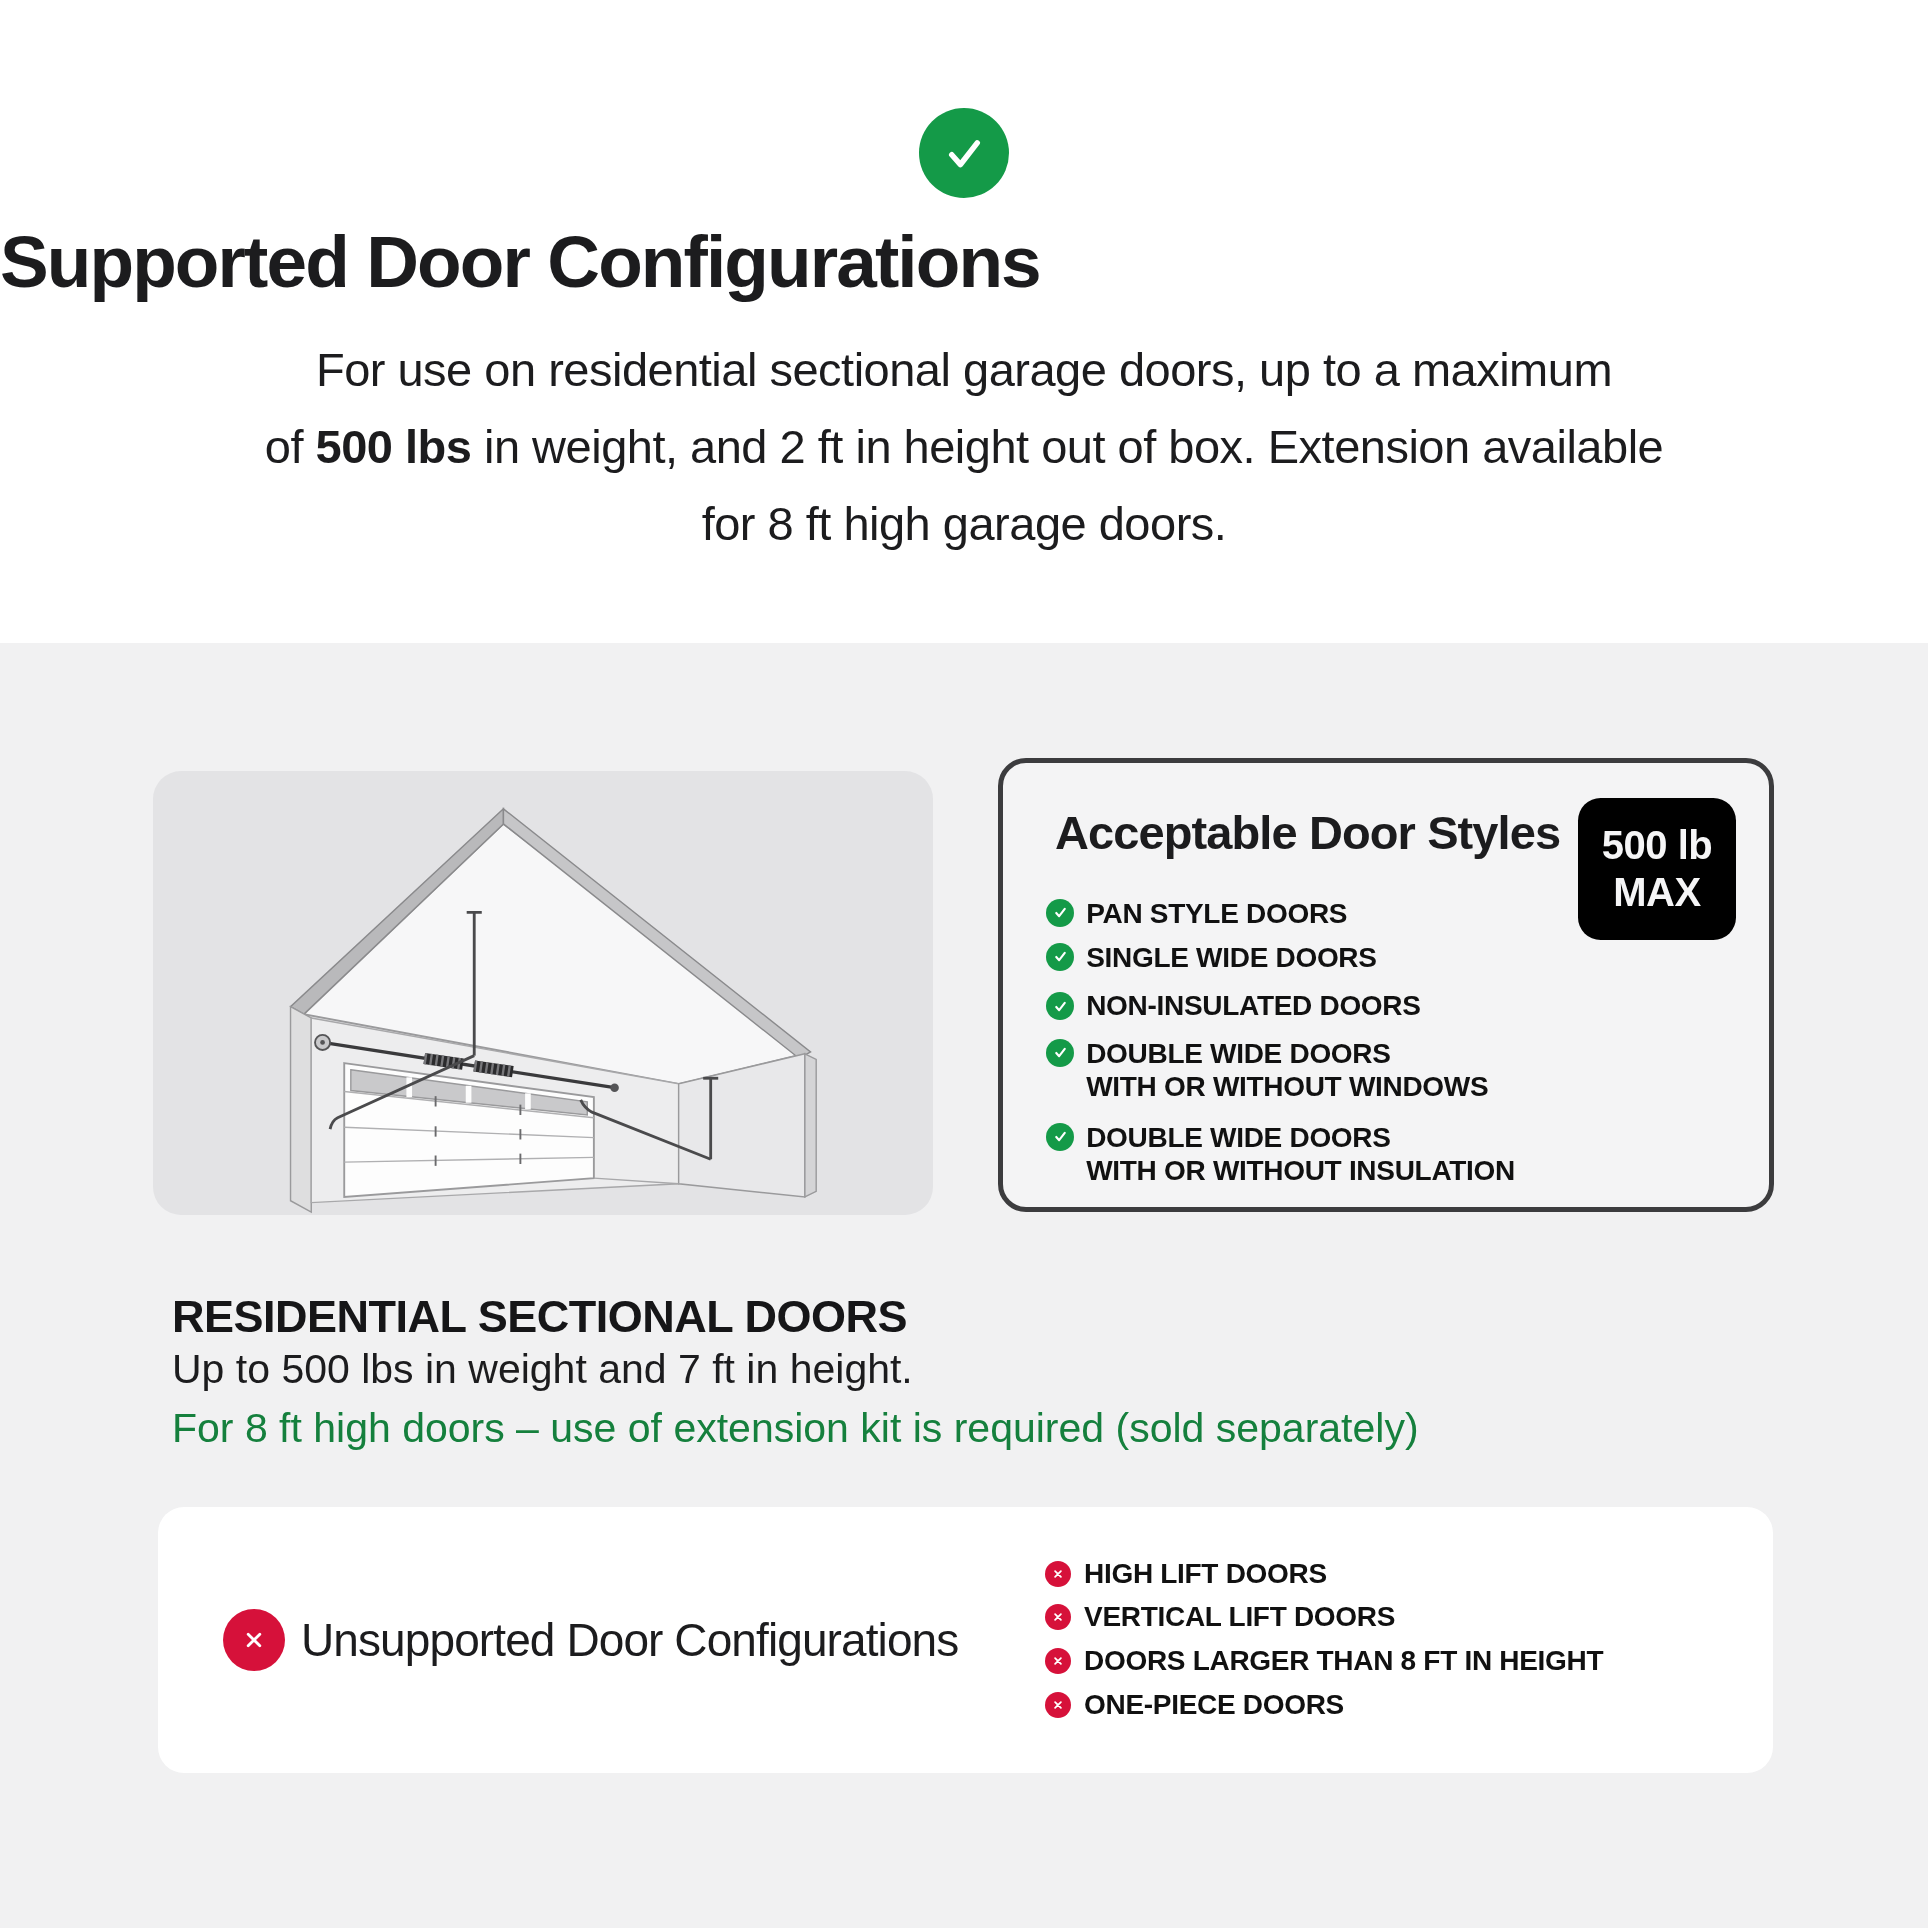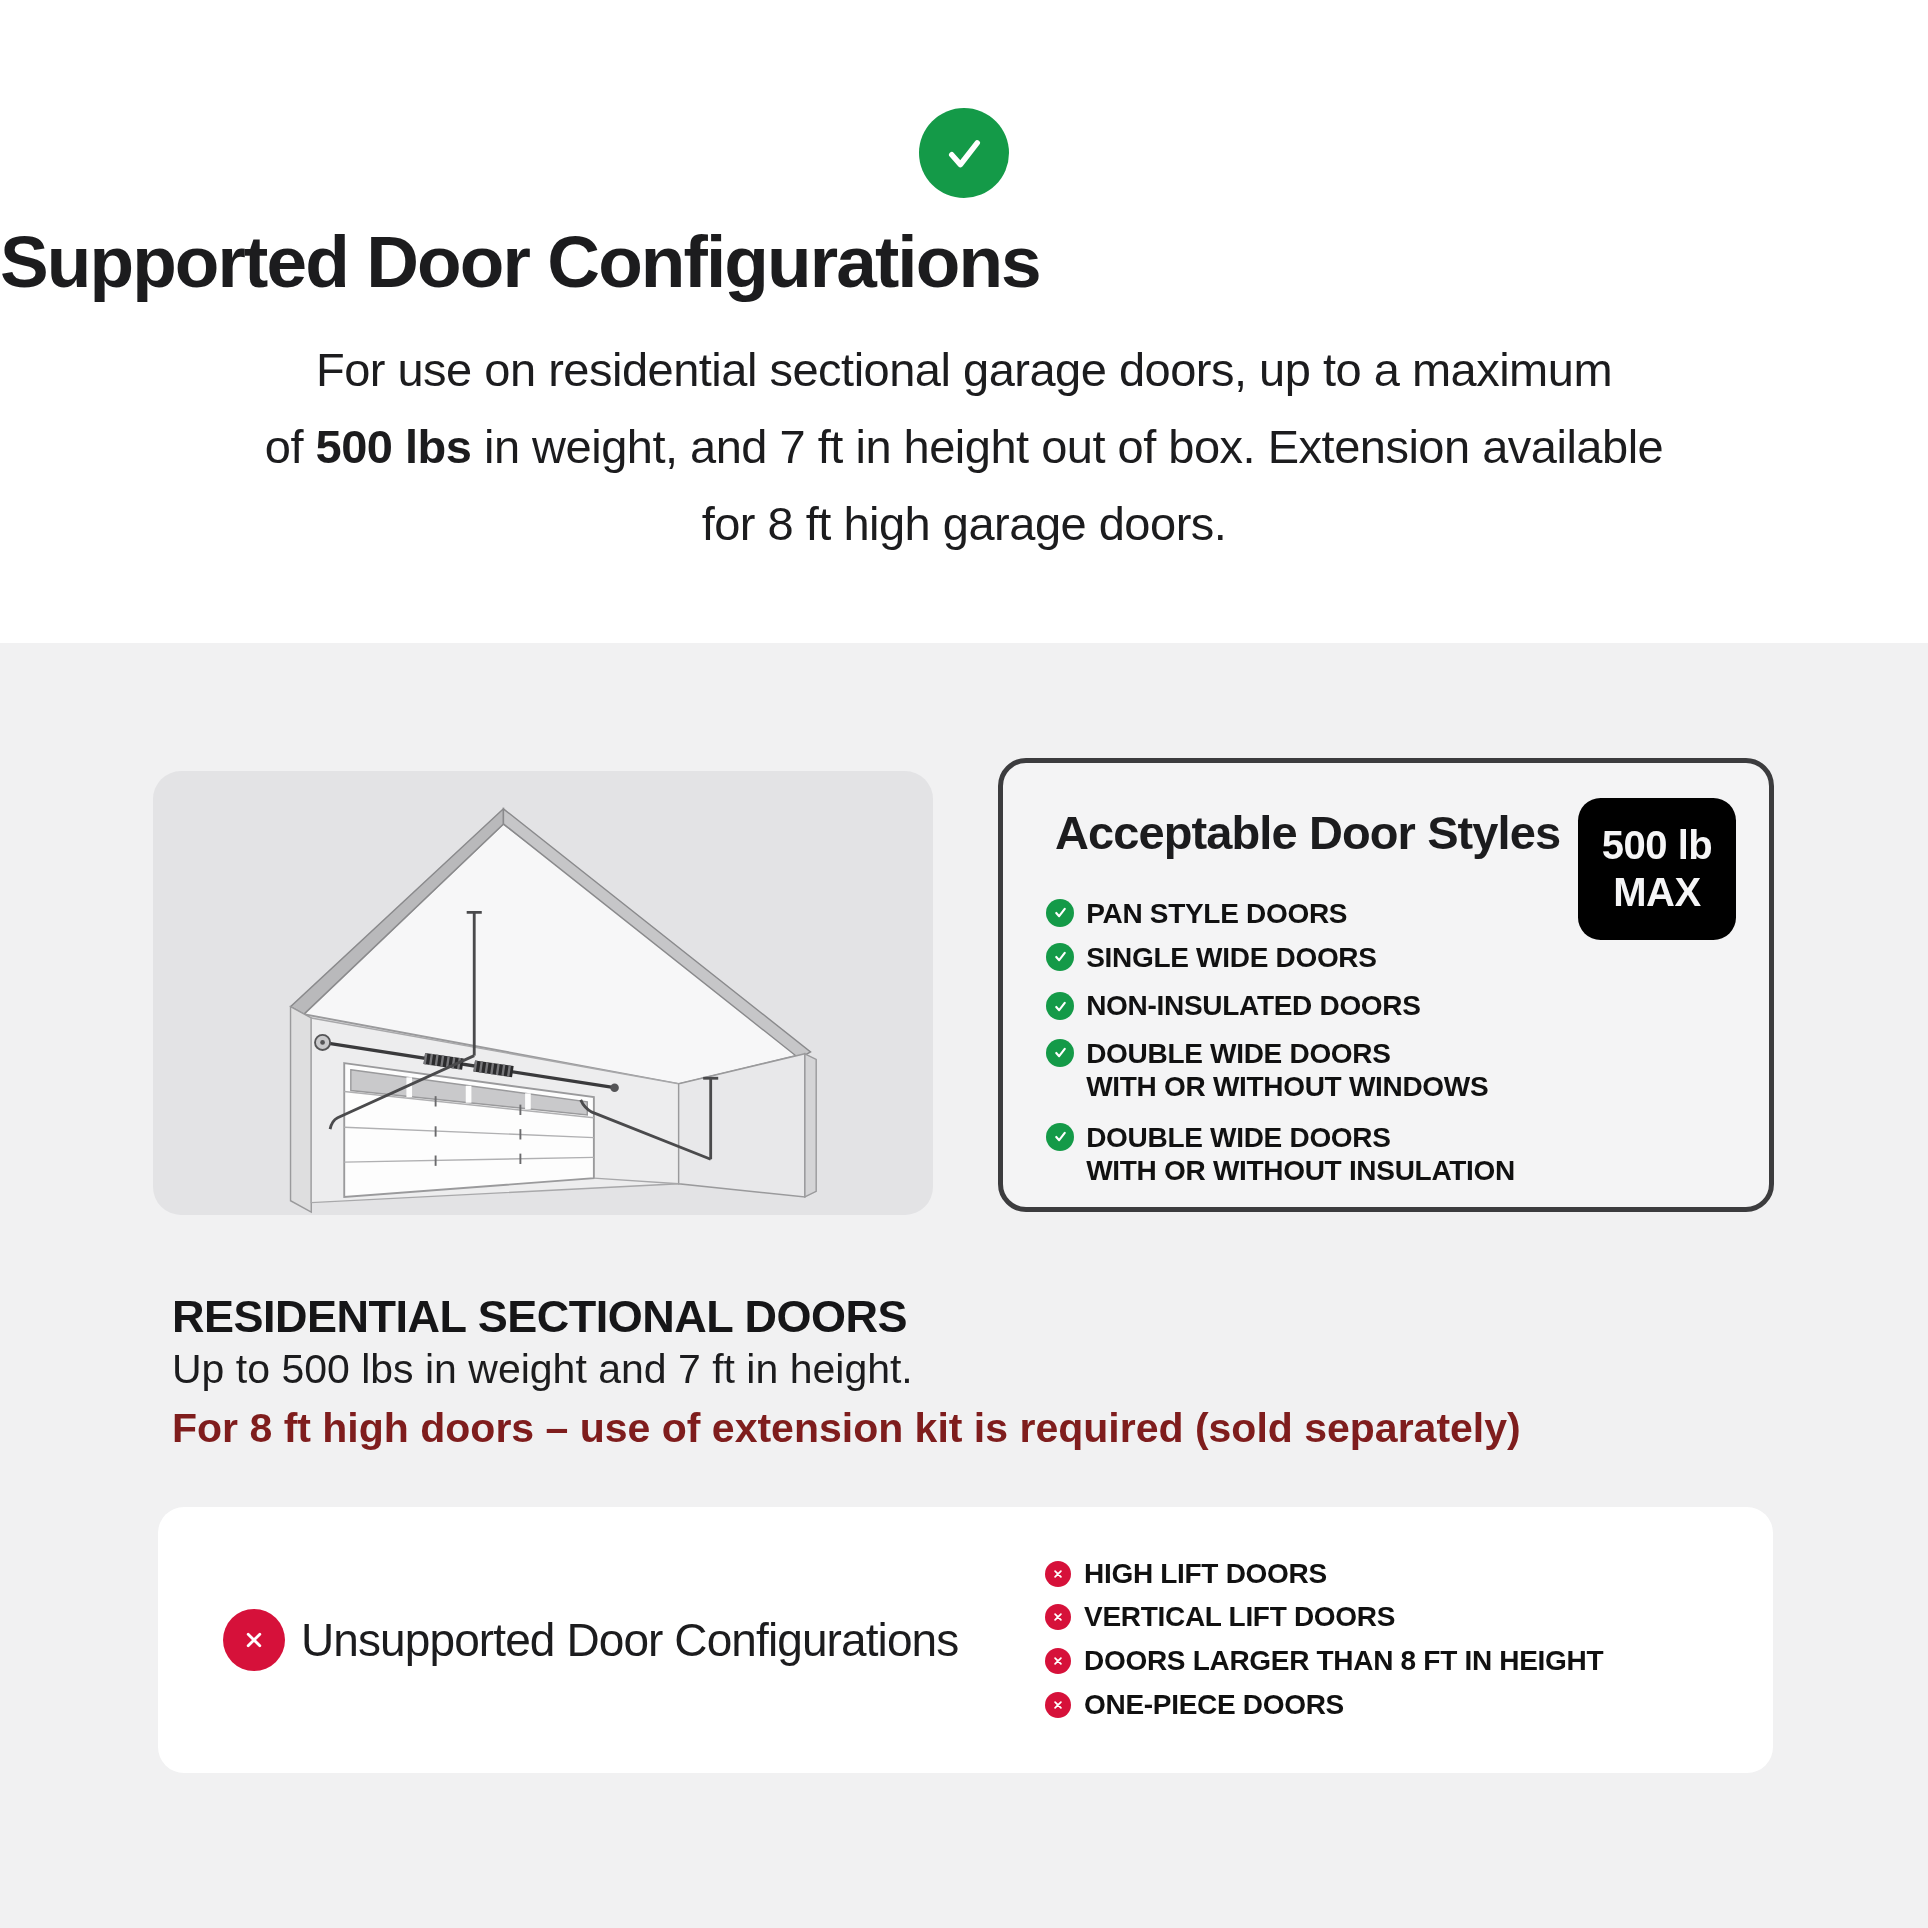--- a/index.html
+++ b/index.html
@@ -24,21 +24,21 @@
   .accept-title{position:absolute;left:52px;top:42px;font-size:47px;line-height:56px;font-weight:700;letter-spacing:-0.9px;color:#1c1c1e;}
   .weight-badge{position:absolute;left:575px;top:35px;width:158px;height:142px;background:#000000;border-radius:22.6px;display:flex;flex-direction:column;align-items:center;justify-content:center;color:#f5f5f6;font-weight:bold;font-size:40px;line-height:47px;letter-spacing:-0.5px;}
   .acc-item{position:absolute;left:43px;display:flex;align-items:flex-start;}
   .acc-item .mini-check{flex:0 0 auto;width:28px;height:28px;border-radius:50%;background:var(--green);display:flex;align-items:center;justify-content:center;margin-top:1.9px;}
   .acc-item .acc-text{margin-left:12.2px;font-size:28px;line-height:33px;font-weight:bold;letter-spacing:-0.3px;color:#111;}
   .acc-line2:empty{display:none;}
 
   
   .res-heading{position:absolute;left:172px;top:1292px;font-size:45px;line-height:49px;font-weight:bold;letter-spacing:-0.5px;color:#161618;}
   .res-line1{position:absolute;left:172px;top:1345px;font-size:41px;line-height:49px;font-weight:400;color:#1c1c1e;}
-  .res-line2{position:absolute;left:172px;top:1404px;font-size:41px;line-height:49px;font-weight:700;color:#7f1d1d;}
+  .res-line2{position:absolute;left:172px;top:1404px;font-size:41px;line-height:49px;font-weight:400;color:#15803d;}
 
   
   .unsup-card{position:absolute;left:158px;top:1507px;width:1615px;height:266px;background:#ffffff;border-radius:26px;}
   .x-badge{position:absolute;left:65px;top:102px;width:62px;height:62px;border-radius:50%;background:var(--red);display:flex;align-items:center;justify-content:center;}
   .unsup-title{position:absolute;left:143px;top:106px;font-size:46px;line-height:55px;font-weight:400;letter-spacing:-0.9px;color:#1c1c1e;}
   .unsup-item{position:absolute;left:887px;height:26px;display:flex;align-items:center;}
   .unsup-item .mini-x{flex:0 0 auto;width:26px;height:26px;border-radius:50%;background:var(--red);display:flex;align-items:center;justify-content:center;}
   .unsup-item .unsup-text{margin-left:13px;font-size:28px;line-height:28px;font-weight:bold;letter-spacing:-0.3px;color:#111;}
 </style>
 </head>
@@ -48,21 +48,21 @@
 
   <div class="check-badge">
     <svg width="51" height="51" viewBox="0 0 24 24">
       <path d="M6 12.6l4.1 4.6L18 7" fill="none" stroke="#ffffff" stroke-width="2.6" stroke-linecap="round" stroke-linejoin="round"></path>
     </svg>
   </div>
 
   <div class="page-title">Supported Door Configurations</div>
   <div class="intro">
     <span>For use on residential sectional garage doors, up to a maximum</span><br>
-    <span>of </span><b>500 lbs</b><span> in weight, and 7 ft in height out of box. Extension available</span><br>
+    <span>of </span><b>500 lbs</b><span> in weight, and 2 ft in height out of box. Extension available</span><br>
     <span>for 8 ft high garage doors.</span>
   </div>
 
   <div class="gray-section"></div>
 
   <div class="illus-card">
     <svg viewBox="0 0 828 471">
 
       <path d="M372,56 L160,258 L558,332 L692,300 Z" fill="#f7f7f8" stroke="#9a9a9c" stroke-width="2"></path>
 

